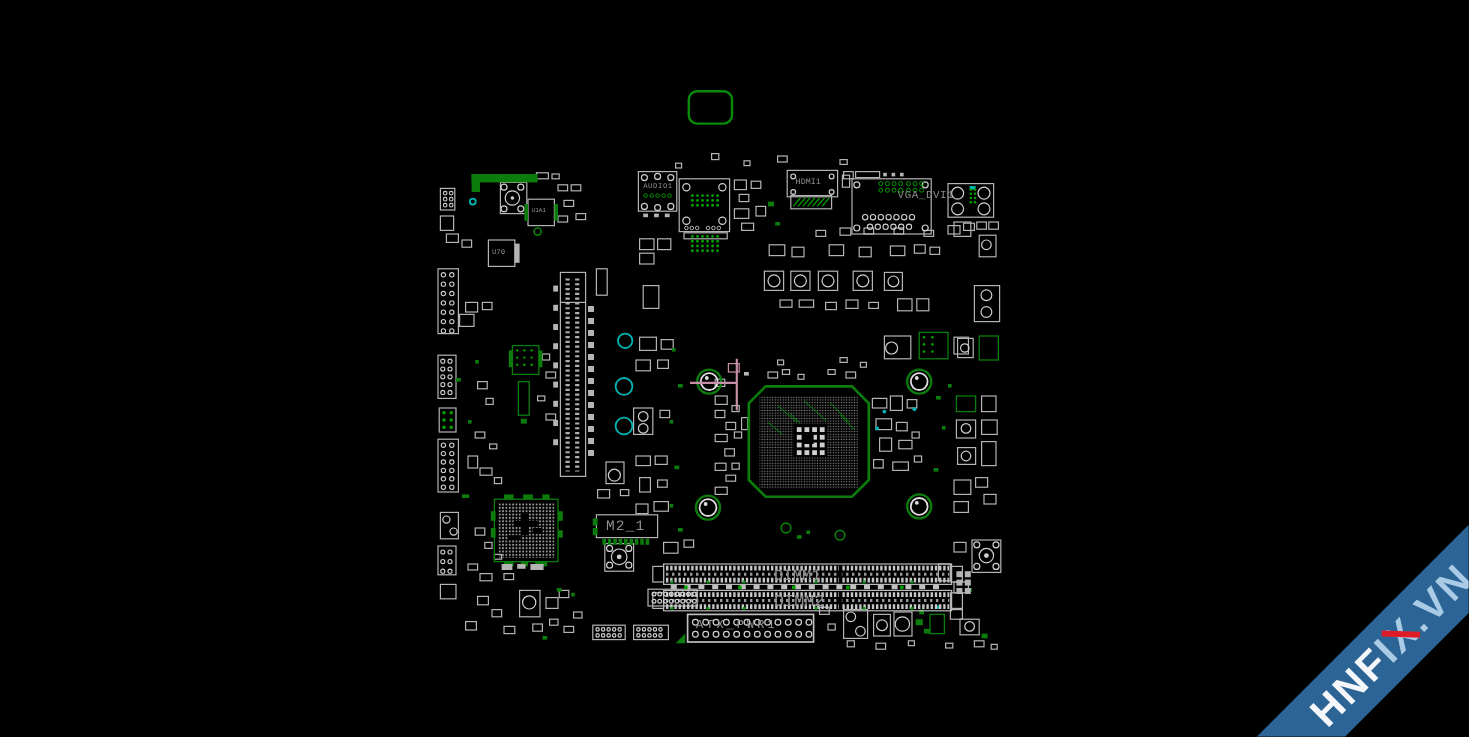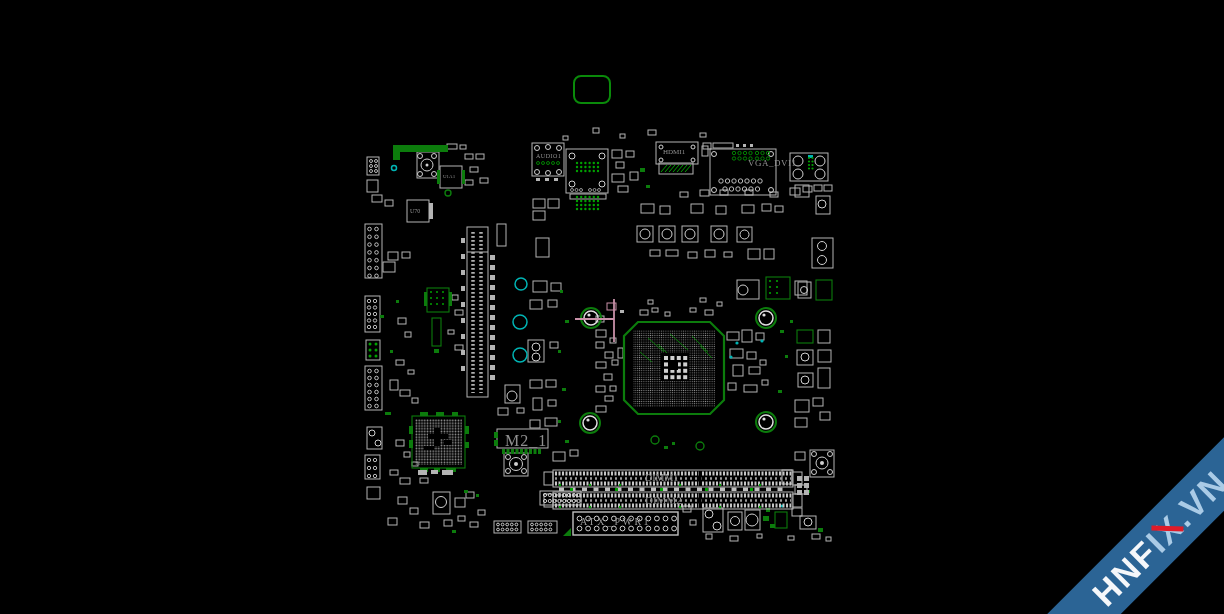--- a/index.html
+++ b/index.html
@@ -1,20 +1,20 @@
 <!DOCTYPE html>
 <html style="--wm-bg: #2b6495; --wm-white: #f5f7fa; --wm-light: #aacbe6; --wm-red: #e01b28;"><head>
 <meta charset="utf-8">
 <style>
   html,body{margin:0;padding:0;background:#000;}
   #stage{position:relative;width:1224px;height:614px;background:#000;overflow:hidden;
          font-family:"DejaVu Sans Mono",monospace;}
   #bv{position:absolute;left:0;top:0;}
   .bl{position:absolute;color:#8f8f8f;white-space:nowrap;line-height:1;
-      font-family:Liberation Serif, serif;}
+      font-family:Liberation Mono, monospace;}
   .cap-outline{position:absolute;left:573px;top:75px;width:34px;height:25px;
       border:2px solid #0a8a0a;border-radius:8px;}
   .watermark{position:absolute;left:1010px;top:512px;width:300px;height:52px;
       transform:rotate(-45deg);display:flex;align-items:center;justify-content:center;
       background:var(--wm-bg,#2b6495);font-family:"Liberation Sans",sans-serif;
       font-weight:bold;font-size:34px;letter-spacing:2px;}
   .wm-white{color:var(--wm-white,#f5f7fa);}
   .wm-light{color:var(--wm-light,#aacbe6);}
   .wm-x{color:var(--wm-light,#aacbe6);position:relative;display:inline-block;}
   .wm-x::after{content:"";position:absolute;left:-4px;top:15px;width:32px;height:5px;
@@ -731,23 +731,23 @@
       </svg>
   </div>
 
   <div class="cap-outline"></div>
 
   <span class="bl" style="left:536px;top:153px;font-size:6px;letter-spacing:.5px">AUDIO1</span>
   <span class="bl" style="left:663px;top:149px;font-size:7px">HDMI1</span>
   <span class="bl" style="left:748px;top:159px;font-size:9px;letter-spacing:.5px">VGA_DVI1</span>
   <span class="bl" style="left:443px;top:174px;font-size:5px">U1A1</span>
   <span class="bl" style="left:410px;top:208px;font-size:6px">U70</span>
-  <span class="bl" style="left:505px;top:433px;font-size:16px;letter-spacing:1px">M2_1</span>
-  <span class="bl" style="left:645px;top:473px;font-size:10px">DIMM1</span>
-  <span class="bl" style="left:645px;top:495px;font-size:11px">DIMM2</span>
+  <span class="bl" style="left:505px;top:433px;font-size:12px;letter-spacing:1px">M2_1</span>
+  <span class="bl" style="left:645px;top:473px;font-size:13px">DIMM1</span>
+  <span class="bl" style="left:645px;top:495px;font-size:14px">DIMM2</span>
   <span class="bl" style="left:580px;top:517px;font-size:10px;letter-spacing:2.5px;color:#9a9a9a">ATX_PWR1</span>
 
   <div class="watermark">
     <span class="wm-white">HNF</span>
     <span class="wm-light">I</span>
     <span class="wm-x">X</span>
     <span class="wm-light">.VN</span>
   </div>
 </div>
 

